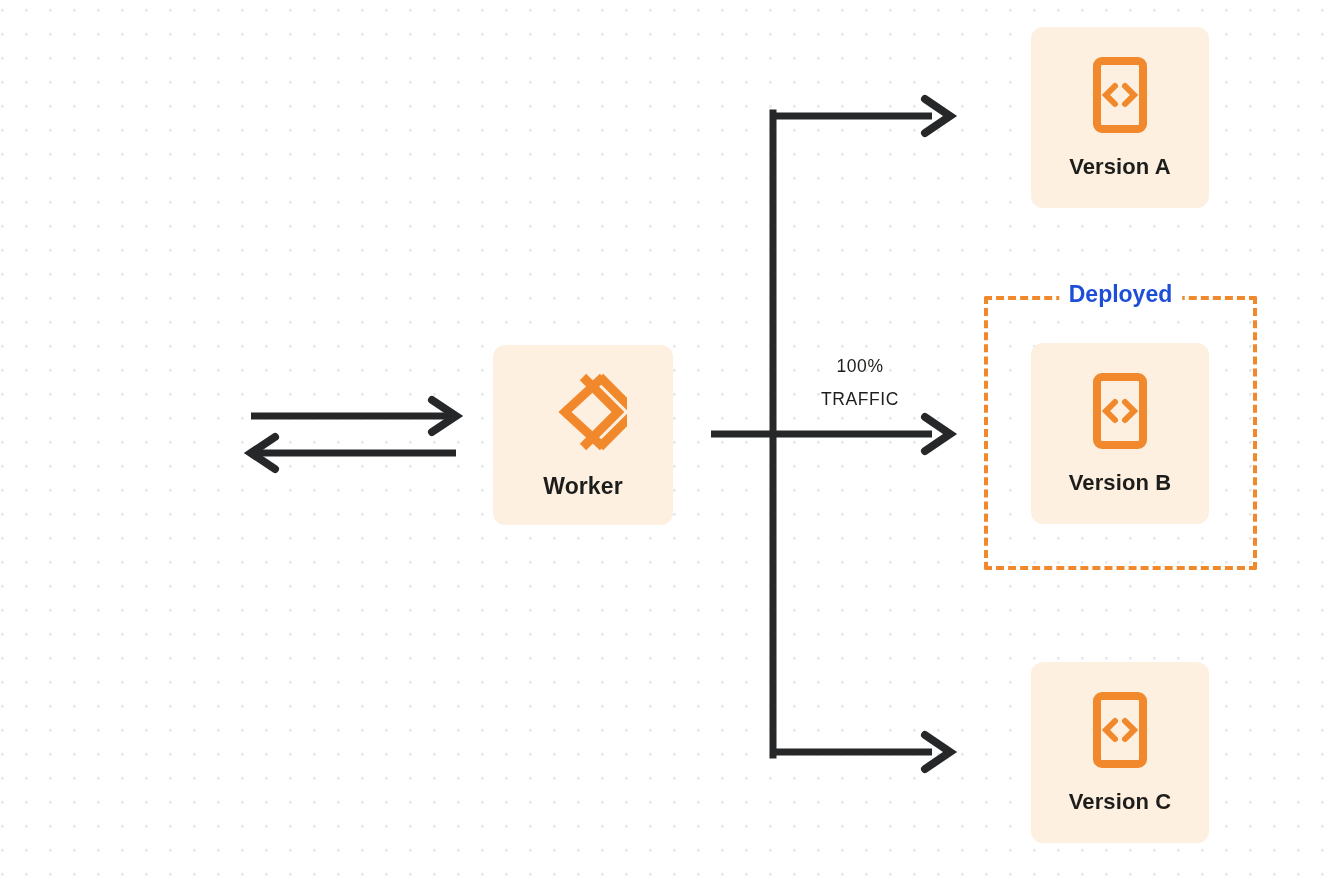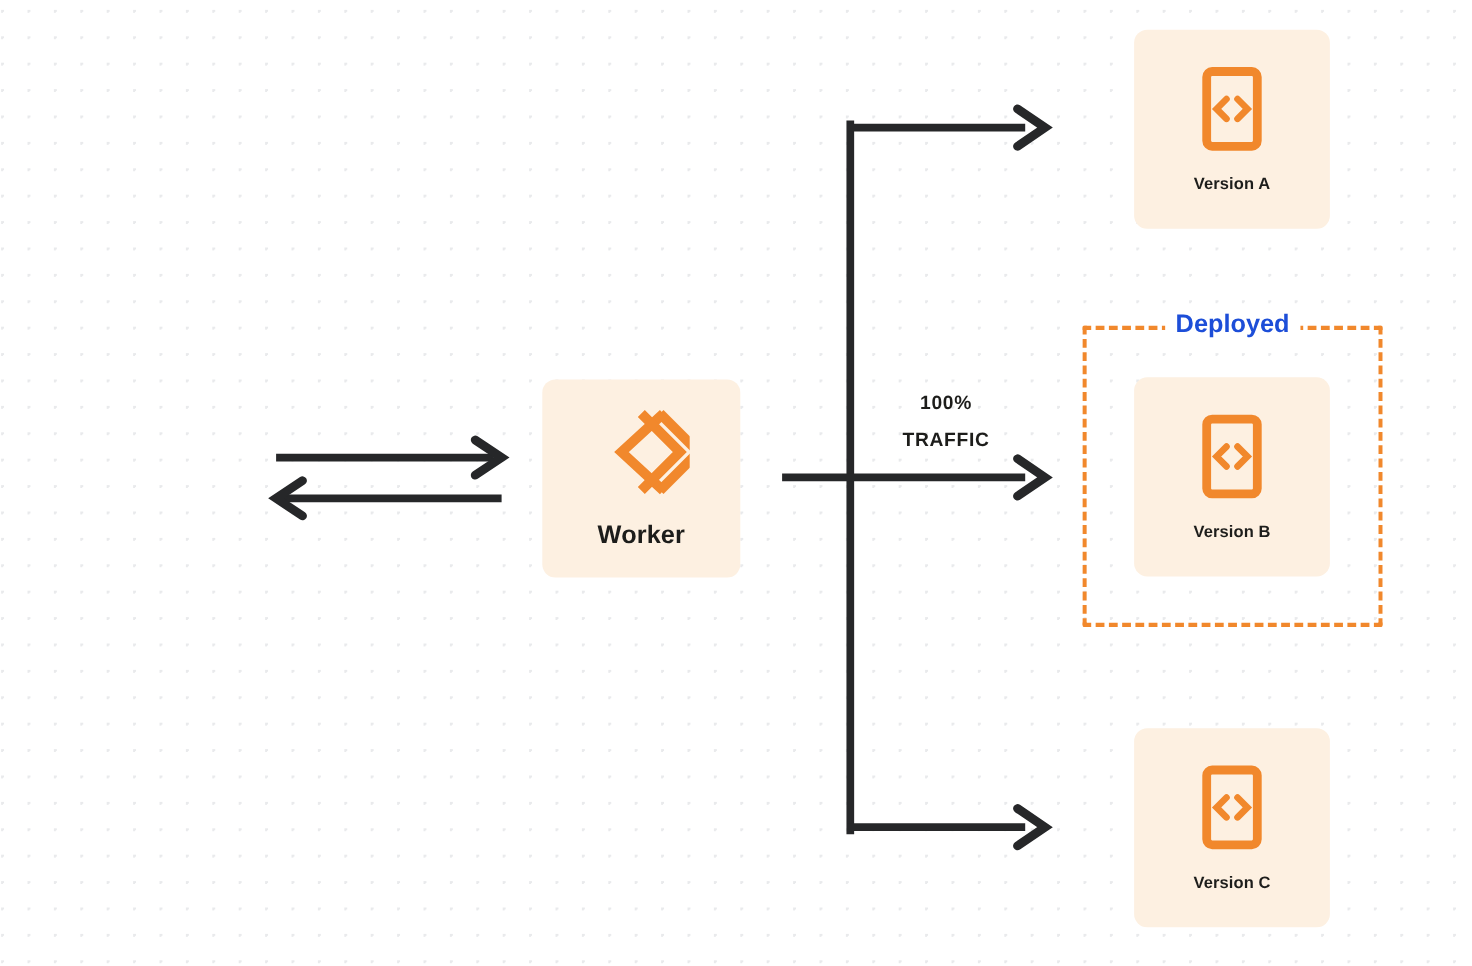--- a/index.html
+++ b/index.html
@@ -63,21 +63,21 @@
   }
 
   
   .version-node {
     width: 178px;
     height: 181px;
     background: #fdf0e1;
     left: 1031px;
   }
   .version-node .node-label {
-    font-size: 15px;
+    font-size: 22px;
     margin-top: 16px;
   }
   #version-a-node { top: 27px; }
   #version-b-node { top: 343px; }
   #version-c-node { top: 662px; }
 
   
   #deployed-group {
     position: absolute;
     left: 984px;
@@ -104,21 +104,21 @@
 
   
   #traffic-label {
     position: absolute;
     left: 790px;
     top: 350px;
     width: 140px;
     text-align: center;
     color: #1d1d1b;
     font-size: 17.5px;
-    font-weight: bold;
+    font-weight: normal;
     letter-spacing: 0.6px;
     line-height: 33px;
   }
 
   
   #edges {
     position: absolute;
     left: 0;
     top: 0;
     width: 1338px;

